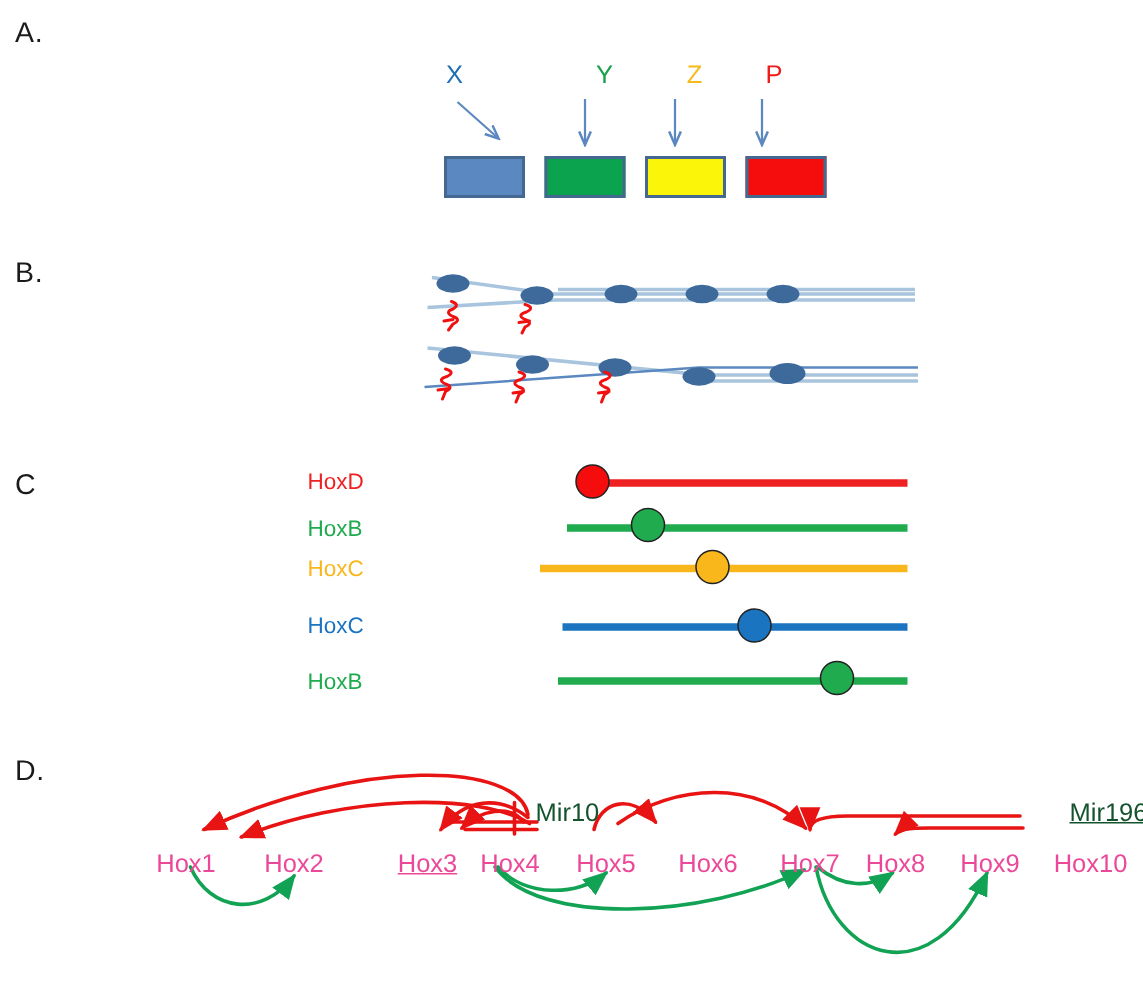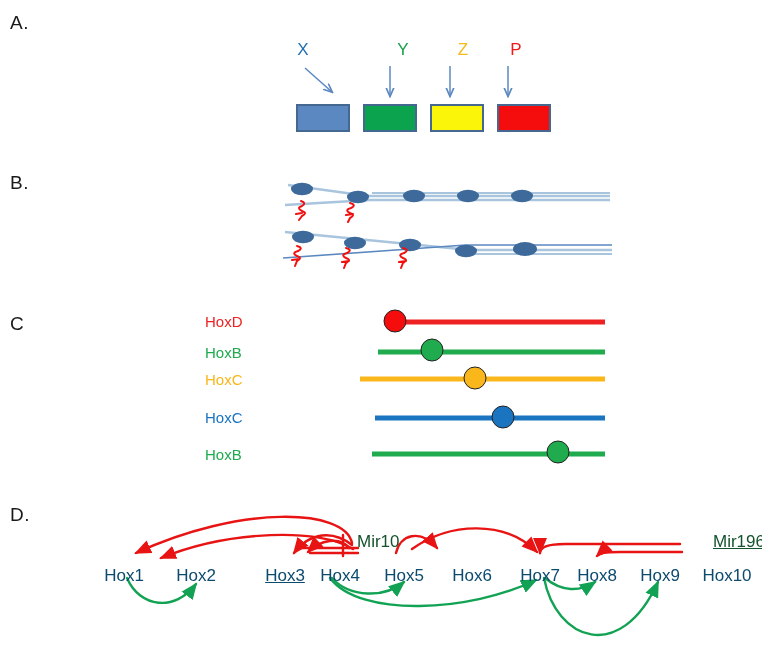--- a/index.html
+++ b/index.html
@@ -48,21 +48,21 @@
     position: absolute;
     font-size: 15px;
     font-family: "Liberation Sans", sans-serif;
     width: 90px;
   }
   
   .d-gene {
     position: absolute;
     font-size: 17px;
     font-family: "Liberation Sans", sans-serif;
-    color: #0c4a6e;
+    color: #ec4899;
     text-align: center;
     width: 64px;
     white-space: nowrap;
   }
   .d-mir {
     position: absolute;
     font-size: 17px;
     font-family: "Liberation Sans", sans-serif;
     color: #14532d;
     white-space: nowrap;

